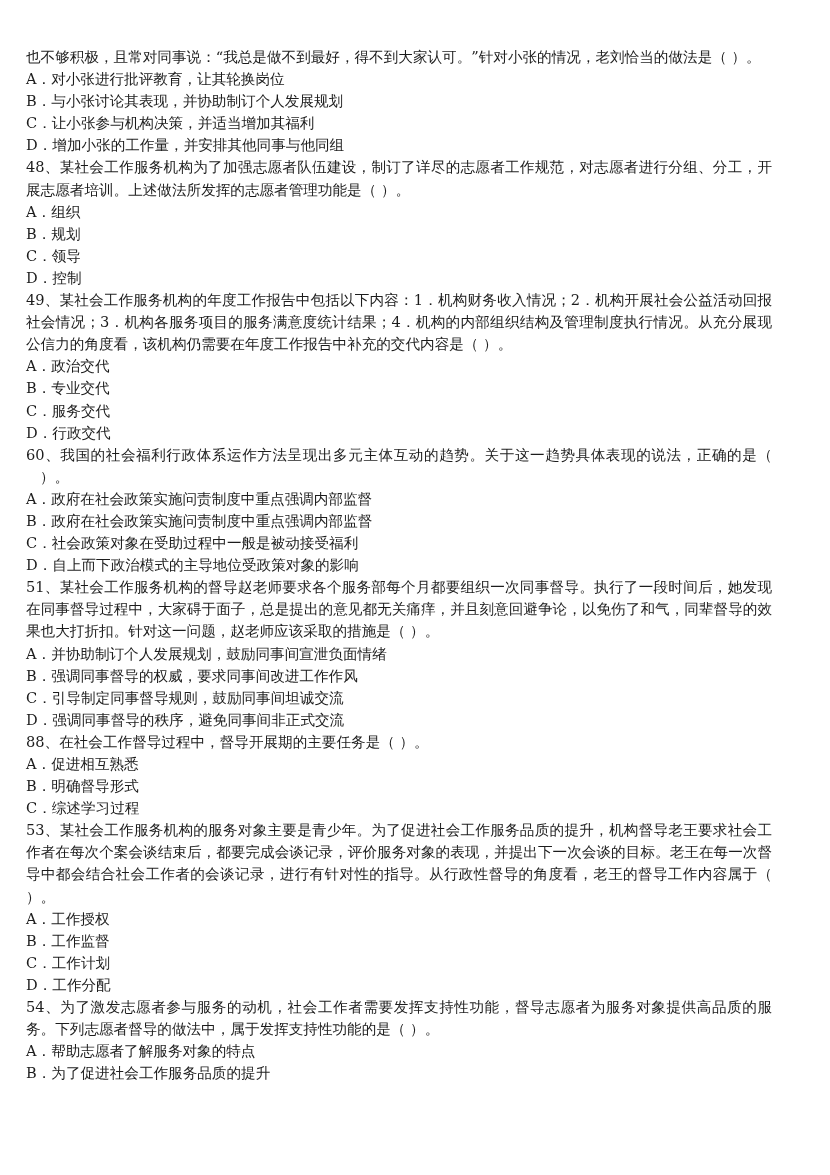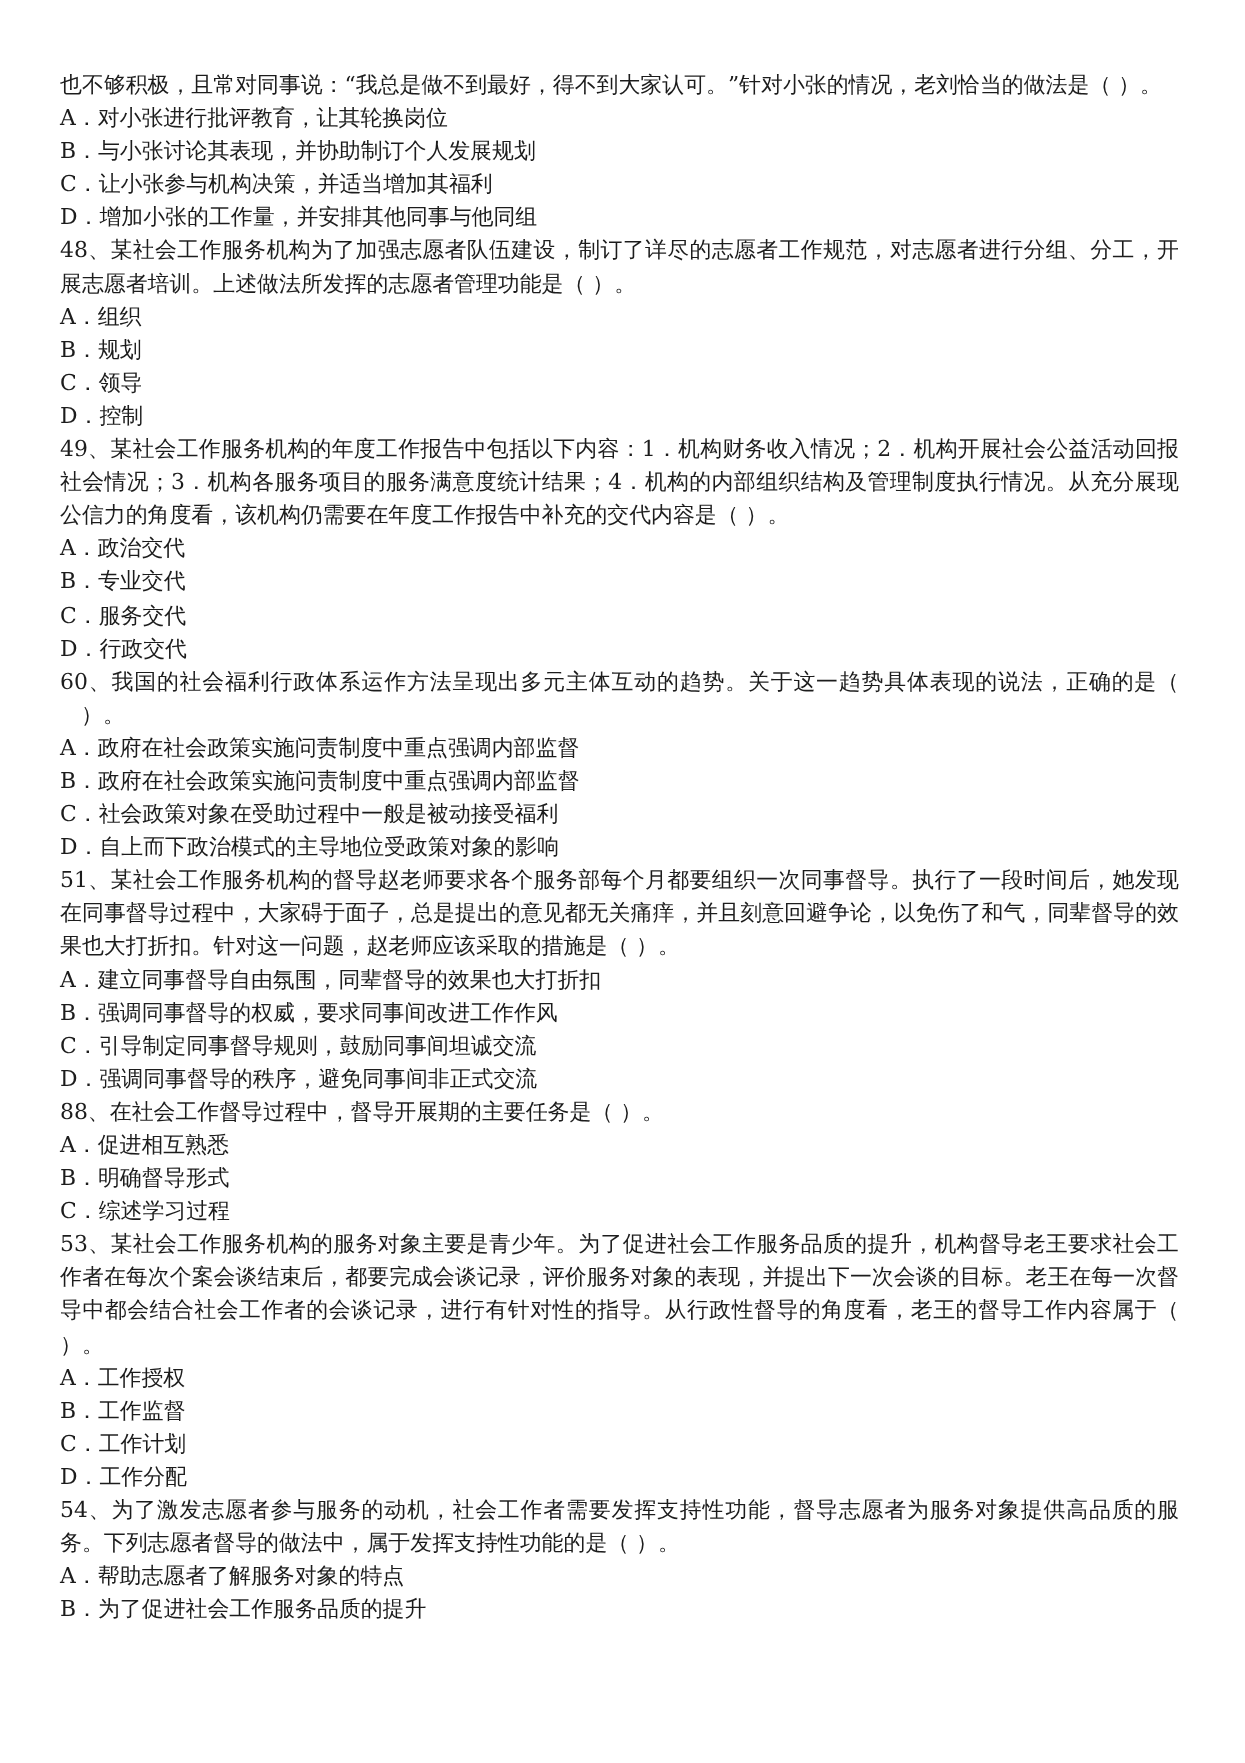--- a/index.html
+++ b/index.html
@@ -10,21 +10,21 @@
   .page {
     position: relative;
     width: 830px;
     height: 1175px;
     background: #ffffff;
     overflow: hidden;
     box-sizing: border-box;
   }
   .content {
     position: absolute;
-    left: 40px;
+    left: 26px;
     top: 46px;
     width: 746px;
     font-family: "DejaVu Serif", "Liberation Serif", serif;
     font-size: 14.6px;
     line-height: 22.1px;
     color: #1c1c1c;
     text-align: justify;
     text-justify: inter-ideograph;
   }
   .block {
@@ -84,21 +84,21 @@
     <div class="block">
       <div class="stem-hang">60、我国的社会福利行政体系运作方法呈现出多元主体互动的趋势。关于这一趋势具体表现的说法，正确的是（    ）。</div>
       <div class="opt">A．政府在社会政策实施问责制度中重点强调内部监督</div>
       <div class="opt">B．政府在社会政策实施问责制度中重点强调内部监督</div>
       <div class="opt">C．社会政策对象在受助过程中一般是被动接受福利</div>
       <div class="opt">D．自上而下政治模式的主导地位受政策对象的影响</div>
     </div>
 
     <div class="block">
       <div class="stem">51、某社会工作服务机构的督导赵老师要求各个服务部每个月都要组织一次同事督导。执行了一段时间后，她发现在同事督导过程中，大家碍于面子，总是提出的意见都无关痛痒，并且刻意回避争论，以免伤了和气，同辈督导的效果也大打折扣。针对这一问题，赵老师应该采取的措施是（ ）。</div>
-      <div class="opt">A．建立同事督导自由氛围，同辈督导的效果也大打折扣</div>
+      <div class="opt">A．并协助制订个人发展规划，鼓励同事间宣泄负面情绪</div>
       <div class="opt">B．强调同事督导的权威，要求同事间改进工作作风</div>
       <div class="opt">C．引导制定同事督导规则，鼓励同事间坦诚交流</div>
       <div class="opt">D．强调同事督导的秩序，避免同事间非正式交流</div>
     </div>
 
     <div class="block">
       <div class="stem">88、在社会工作督导过程中，督导开展期的主要任务是（ ）。</div>
       <div class="opt">A．促进相互熟悉</div>
       <div class="opt">B．明确督导形式</div>
       <div class="opt">C．综述学习过程</div>

